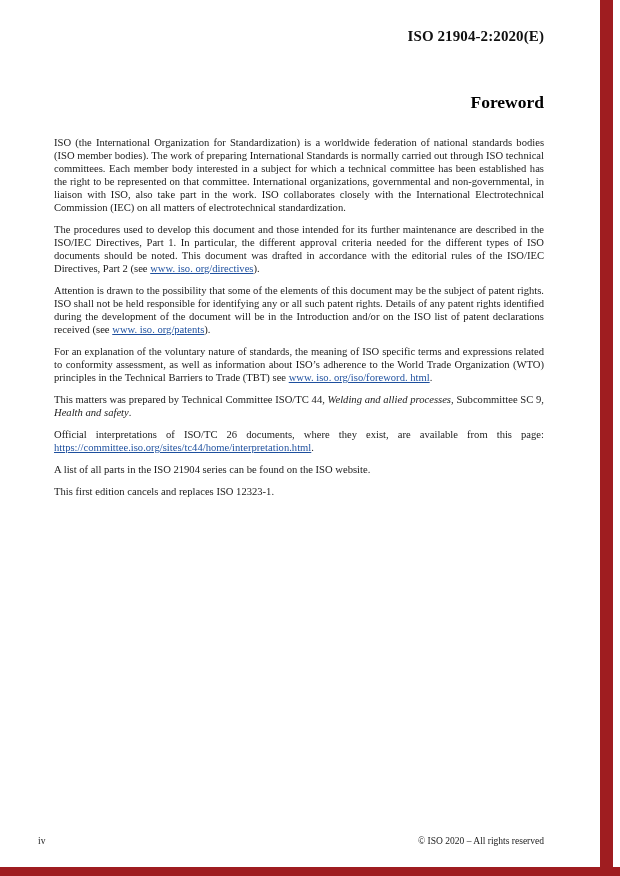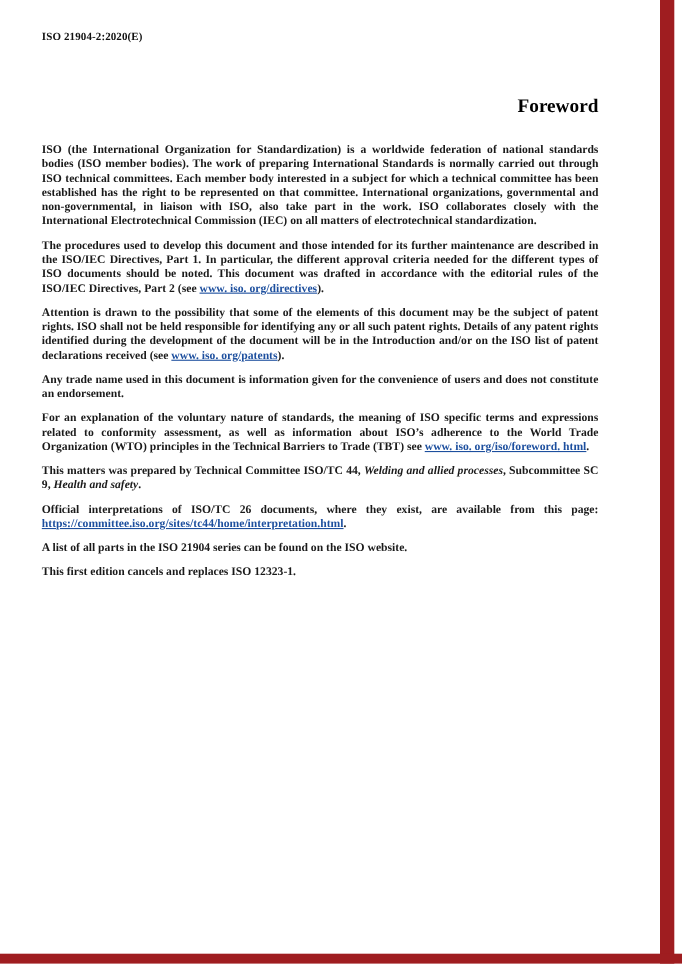--- a/index.html
+++ b/index.html
@@ -38,37 +38,37 @@
   }
   .content {
     position: absolute;
     left: 38px;
     right: 76px;
     top: 0;
   }
   .doc-header {
     margin-top: 28px;
     font-weight: bold;
-    font-size: 10px;
+    font-size: 15px;
     letter-spacing: 0.1px;
     color: #111111;
+    text-align: right;
   }
   .doc-title {
     font-size: 17.5px;
     font-weight: bold;
     color: #000000;
     margin: 47px 0 23px 0;
     text-align: right;
   }
   .para {
     font-size: 10.6px;
     line-height: 13px;
     text-align: justify;
-    margin: 0 0 9px 0;
-    font-weight: bold;
+    margin: 0 0 9px 16px;
   }
   .doc-link {
     color: var(--link-color, #1d4f9e);
     text-decoration: underline;
     cursor: pointer;
   }
   .italic {
     font-style: italic;
   }
   .footer {
@@ -90,26 +90,29 @@
 
   <div class="content">
     <div class="doc-header">ISO 21904-2:2020(E)</div>
 
     <h1 class="doc-title">Foreword</h1>
 
     <div>
         <p class="para"><span>ISO (the International Organization for Standardization) is a worldwide federation of national standards bodies (ISO member bodies). The work of preparing International Standards is normally carried out through ISO technical committees. Each member body interested in a subject for which a technical committee has been established has the right to be represented on that committee. International organizations, governmental and non-governmental, in liaison with ISO, also take part in the work. ISO collaborates closely with the International Electrotechnical Commission (IEC) on all matters of electrotechnical standardization.</span></p>
         <p class="para"><span>The procedures used to develop this document and those intended for its further maintenance are described in the ISO/IEC Directives, Part 1. In particular, the different approval criteria needed for the different types of ISO documents should be noted. This document was drafted in accordance with the editorial rules of the ISO/IEC Directives, Part 2 (see </span><a href="#" class="doc-link">www. iso. org/directives</a><span>).</span></p>
         <p class="para"><span>Attention is drawn to the possibility that some of the elements of this document may be the subject of patent rights. ISO shall not be held responsible for identifying any or all such patent rights. Details of any patent rights identified during the development of the document will be in the Introduction and/or on the ISO list of patent declarations received (see </span><a href="#" class="doc-link">www. iso. org/patents</a><span>).</span></p>
-        <p class="para"><span>Any trade name used in this document is information given for the convenience of users and does not constitute an endorsement.</span></p>
         <p class="para"><span>For an explanation of the voluntary nature of standards, the meaning of ISO specific terms and expressions related to conformity assessment, as well as information about ISO’s adherence to the World Trade Organization (WTO) principles in the Technical Barriers to Trade (TBT) see </span><a href="#" class="doc-link">www. iso. org/iso/foreword. html</a><span>.</span></p>
         <p class="para"><span>This matters was prepared by Technical Committee ISO/TC 44, </span><span class="italic">Welding and allied processes</span><span>, Subcommittee SC 9, </span><span class="italic">Health and safety</span><span>.</span></p>
         <p class="para"><span>Official interpretations of ISO/TC 26 documents, where they exist, are available from this page: </span><a href="#" class="doc-link">https://committee.iso.org/sites/tc44/home/interpretation.html</a><span>.</span></p>
         <p class="para"><span>A list of all parts in the ISO 21904 series can be found on the ISO website.</span></p>
         <p class="para"><span>This first edition cancels and replaces ISO 12323-1.</span></p>
       </div>
   </div>
 
+  <div class="footer">
+    <span>iv</span>
+    <span>© ISO 2020 – All rights reserved</span>
+  </div>
 
   <div class="red-bar-right"></div>
   <div class="red-bar-bottom"></div>
 
 </div>
 
 </body></html>

